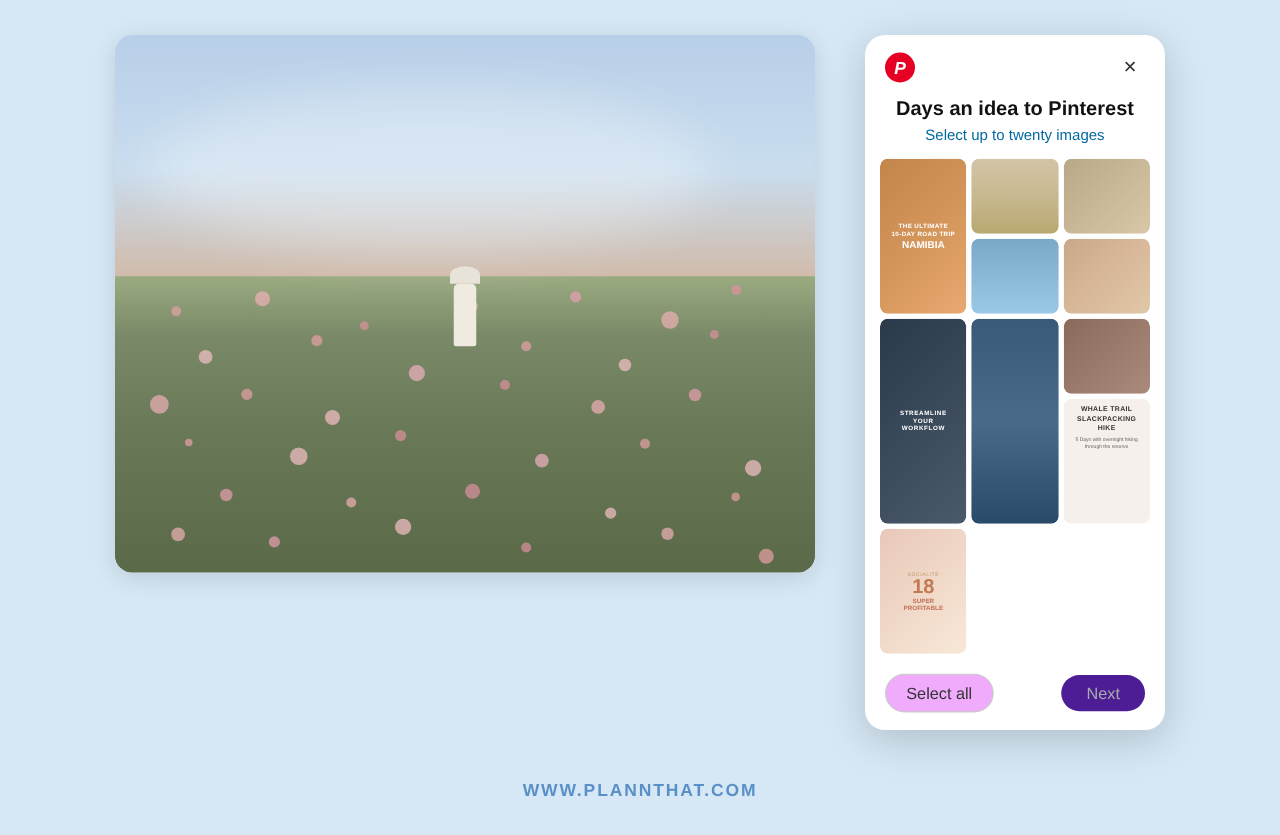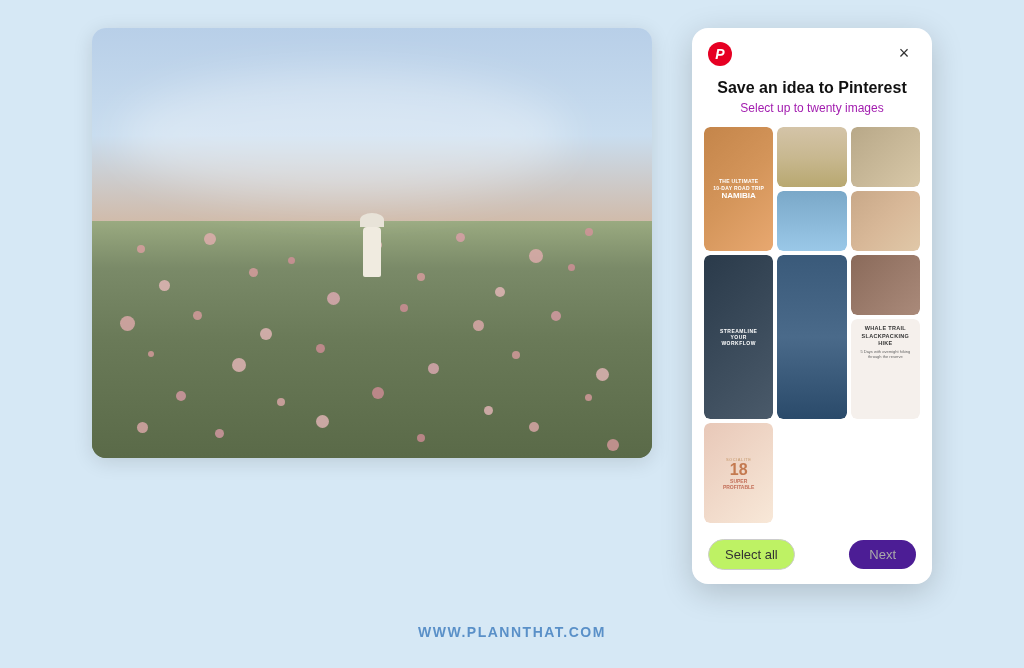--- a/index.html
+++ b/index.html
@@ -181,21 +181,21 @@
 
     .dialog-title {
       font-size: 16px;
       font-weight: 700;
       color: #111;
       line-height: 1.3;
     }
 
     .dialog-subtitle {
       font-size: 12px;
-      color: #a21caf;
+      color: #0369a1;
       margin-top: 3px;
     }
 
     
     .image-grid {
       display: grid;
       grid-template-columns: 1fr 1fr 1fr;
       gap: 4px;
       padding: 0 12px 8px;
     }
@@ -357,21 +357,21 @@
 
     
     .dialog-footer {
       display: flex;
       align-items: center;
       justify-content: space-between;
       padding: 8px 16px 14px;
     }
 
     .btn-select-all {
-      background: #bef264;
+      background: #f0abfc;
       border: 1.5px solid #ccc;
       border-radius: 20px;
       padding: 7px 16px;
       font-size: 13px;
       font-weight: 500;
       color: #333;
       cursor: pointer;
     }
 
     .btn-next {
@@ -452,21 +452,21 @@
       <div class="dialog-header">
         <div class="pinterest-logo">
           <span>P</span>
         </div>
         <div class="close-btn">
           <span>×</span>
         </div>
       </div>
 
       <div class="dialog-title-section">
-        <div class="dialog-title">Save an idea to Pinterest</div>
+        <div class="dialog-title">Days an idea to Pinterest</div>
         <div class="dialog-subtitle">Select up to twenty images</div>
       </div>
 
       <div class="image-grid">
 
         <div class="grid-image tall" style="grid-row: span 2;">
           <div class="img-box img-namibia">
             <div class="img-namibia-text">The Ultimate</div>
             <div class="img-namibia-text">10-Day Road Trip</div>
             <div class="img-namibia-title">NAMIBIA</div>

